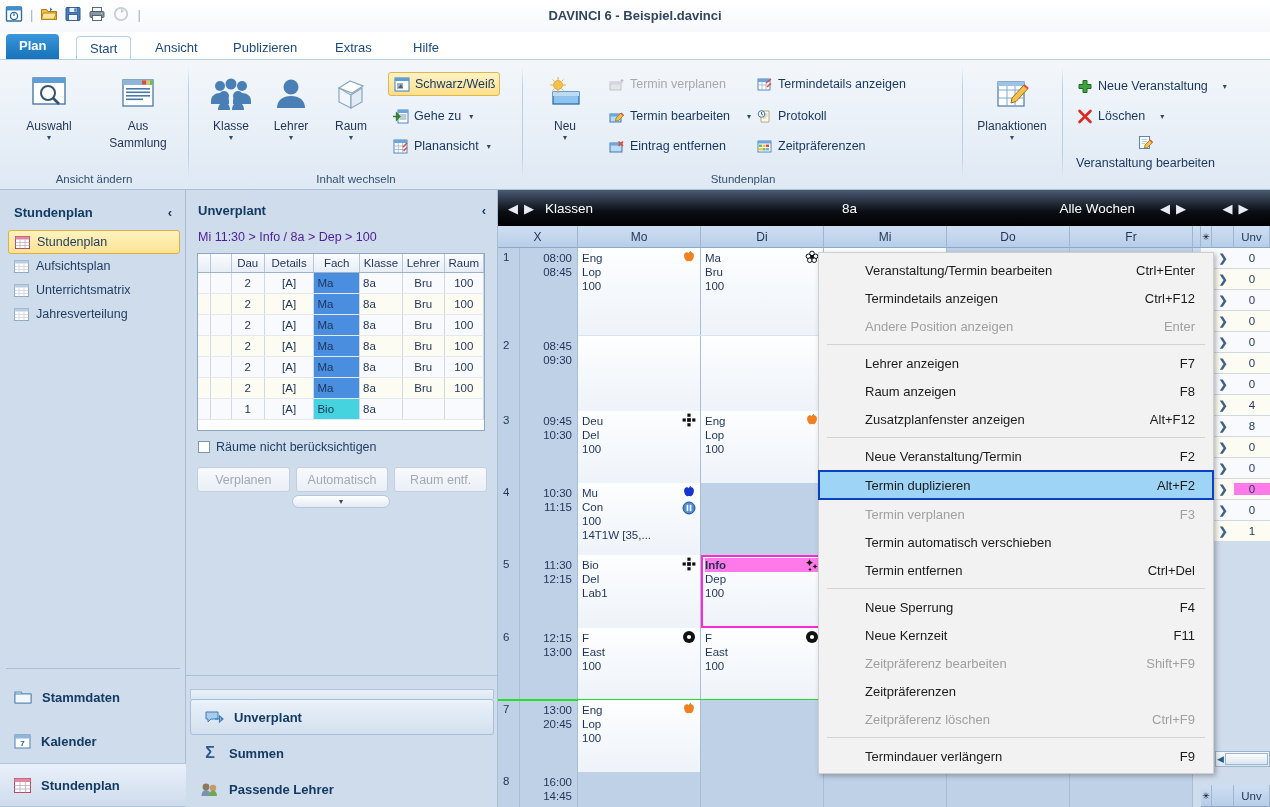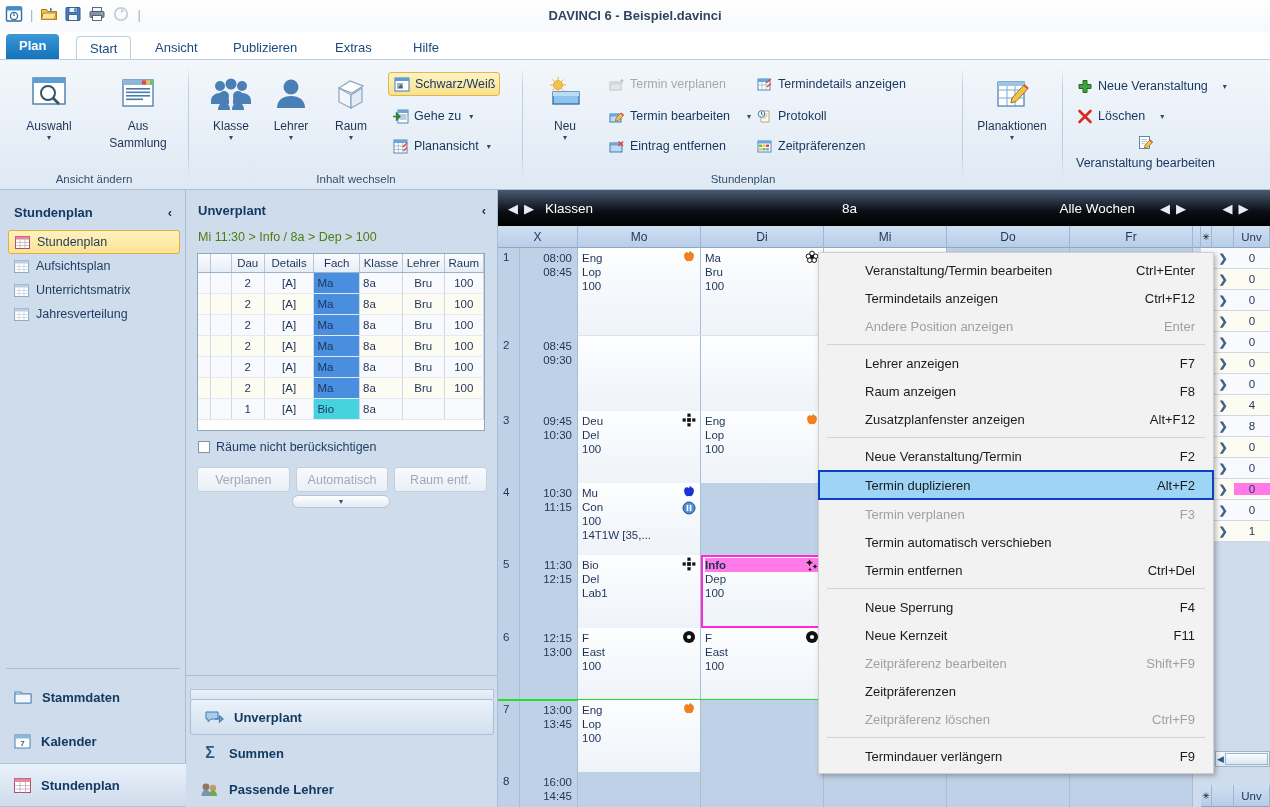--- a/index.html
+++ b/index.html
@@ -102,21 +102,21 @@
   
   .unv{
     position:absolute;left:186px;top:190px;width:312px;height:617px;
     background:#cfdcec;border-right:1px solid #a9bdd4;
   }
   .unv-head{
     position:absolute;left:0;top:8px;width:312px;height:24px;
     display:flex;align-items:center;justify-content:space-between;padding:0 12px;
     font-weight:bold;font-size:13px;color:#123a63;
   }
-  .unv-path{position:absolute;left:12px;top:40px;font-size:12.5px;color:#4d7c0f;}
+  .unv-path{position:absolute;left:12px;top:40px;font-size:12.5px;color:#4c1d95;}
   .unv-tblwrap{
     position:absolute;left:11px;top:63px;width:288px;height:178px;
     border:1px solid #8fa8c2;background:#fff;overflow:hidden;
   }
   table.grid{border-collapse:collapse;width:100%;font-size:11.5px;}
   table.grid th{
     background:linear-gradient(#fbfcfe,#e6edf6);
     border-right:1px solid #b6c6d8;border-bottom:1px solid #9db1c8;
     font-weight:normal;color:#1f3356;height:18px;padding:0 3px;
     text-align:center;overflow:hidden;white-space:nowrap;
@@ -1114,21 +1114,21 @@
         <div class="ttcell" style="height:72px;"></div>
         <div class="ttcell" style="height:72px;"></div>
         <div style="flex:1;background:#cfdcec;height:72px;"></div>
       </div>
 
       <div class="ttrow" style="height:72px;position:relative;">
         <div class="greenline"></div>
         <div class="ttnum" style="height:72px;">7</div>
         <div class="tttime" style="height:72px;">
           <div>13:00</div>
-          <div>13:45</div>
+          <div>20:45</div>
         </div>
         <div class="ttcell" style="height:72px;">
           <div class="lesson">
             <div>Eng</div>
             <div>Lop</div>
             <div>100</div>
             <span class="cellicon"><svg width="14" height="14" viewBox="0 0 14 14">
                   <path d="M7 3.2C5.5 1.6 3.2 2.3 2.4 4c-.9 2 .1 5.3 1.9 6.8 1 .9 1.9.3 2.7.3s1.7.6 2.7-.3C11.5 9.3 12.5 6 11.6 4c-.8-1.7-3.1-2.4-4.6-.8z" fill="#f38020"></path>
                   <path d="M7 3.4c0-1.2.9-2.2 2-2.4 .1 1.3-.8 2.3-2 2.4z" fill="#6ca32e"></path>
                 </svg></span>

